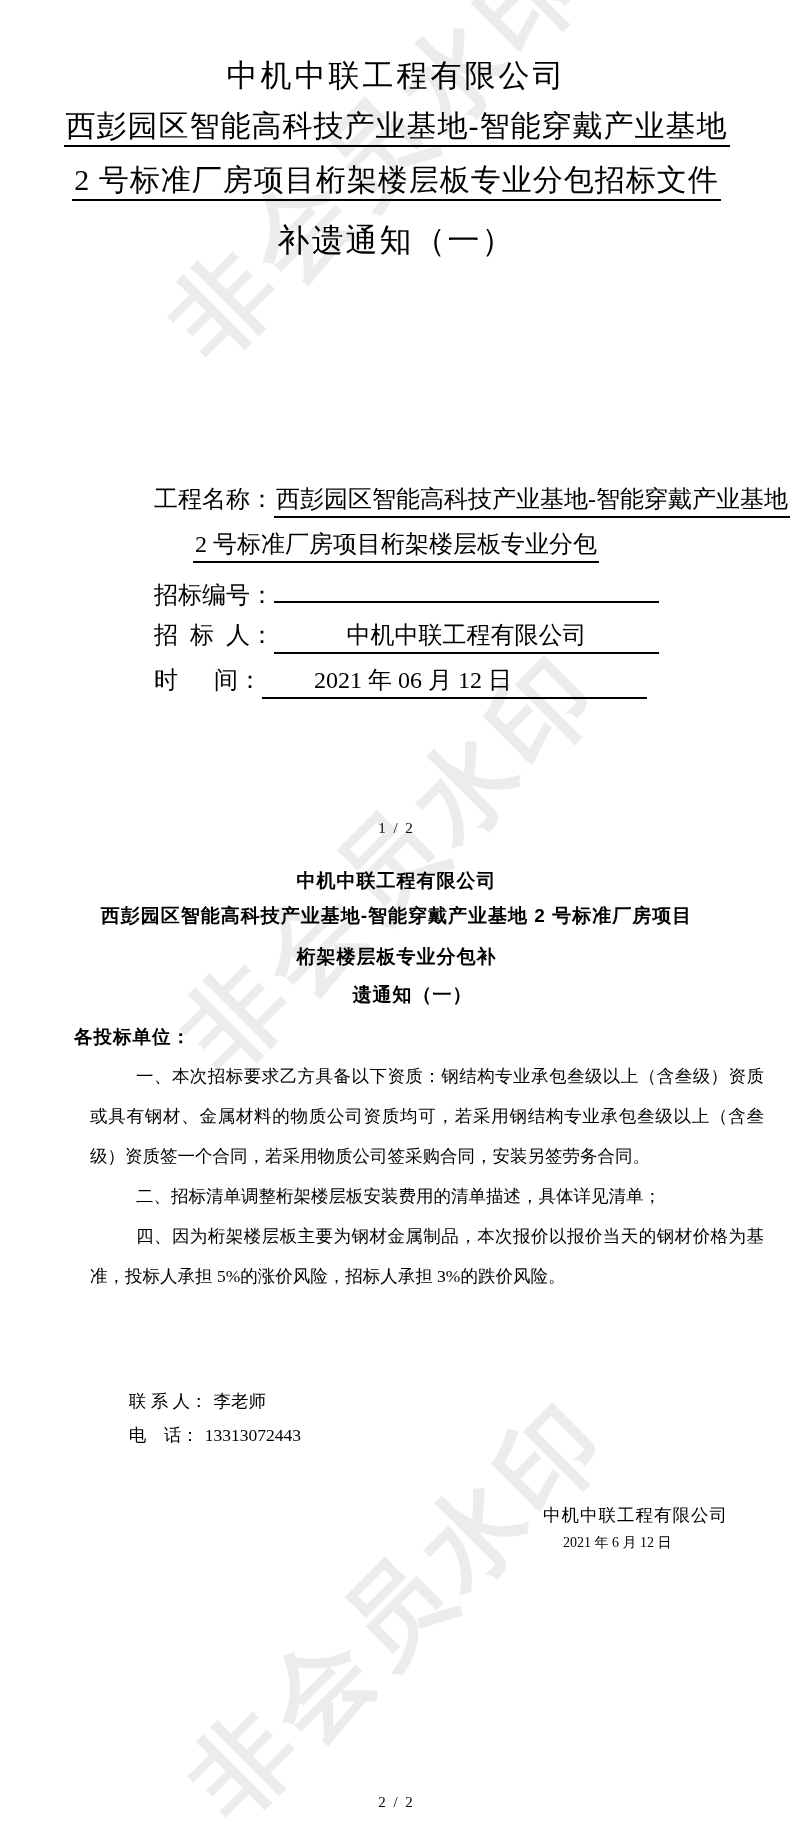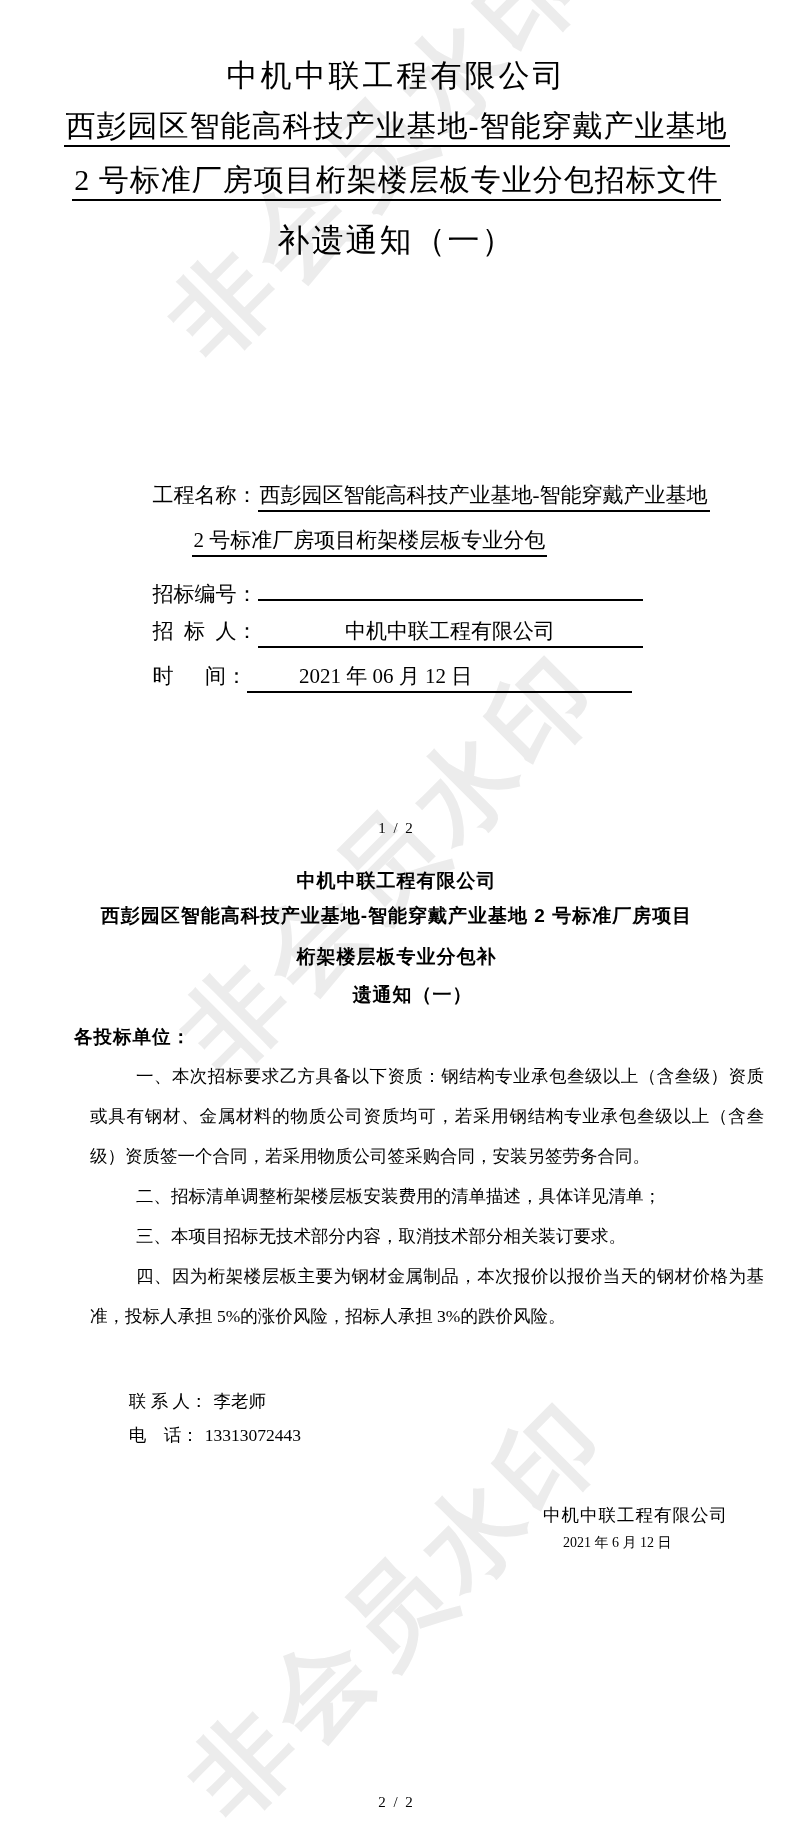--- a/index.html
+++ b/index.html
@@ -26,21 +26,21 @@
   .center { left:0; width:793px; text-align:center; }
 
   
   #t1 { top:55px;  font-size:31px; letter-spacing:3px; }
   #t2 { top:106px; font-size:30px; letter-spacing:1px; }
   #t3 { top:160px; font-size:30px; letter-spacing:1px; }
   #t4 { top:219px; font-size:32px; letter-spacing:2px; }
   .tu { border-bottom:2px solid #000; padding:0 2px 3px 2px; }
 
   
-  .form-row { position:absolute; z-index:1; left:142px; font-size:21px; white-space:pre; }
+  .form-row { position:absolute; z-index:1; left:142px; font-size:24px; white-space:pre; }
   #fr1 { top:456px; }
   #fr2 { top:501px; left:181px; }
   #fr3 { top:547px; }
   #fr4 { top:592px; }
   #fr5 { top:637px; }
   .flabel { white-space:pre; }
   .fu { display:inline-block; border-bottom:2px solid #000; padding:0 2px 1px 2px; box-sizing:border-box; }
   .fu.blank  { width:385px; height:29px; }
   .fu.fixed  { width:385px; text-align:center; }
   .fu.padded { width:385px; text-align:left; padding-left:52px; }
@@ -103,21 +103,20 @@
 <div class="abs center h2line" id="h21">中机中联工程有限公司</div>
 <div class="abs center h2line" id="h22">西彭园区智能高科技产业基地-智能穿戴产业基地 2 号标准厂房项目</div>
 <div class="abs center h2line" id="h23">桁架楼层板专业分包补</div>
 <div class="abs center h2line" id="h24">遗通知（一）</div>
 
 <div class="abs" id="salutation">各投标单位：</div>
 
 <div class="abs" id="paras">
   <p>一、本次招标要求乙方具备以下资质：钢结构专业承包叁级以上（含叁级）资质或具有钢材、金属材料的物质公司资质均可，若采用钢结构专业承包叁级以上（含叁级）资质签一个合同，若采用物质公司签采购合同，安装另签劳务合同。</p>
   <p>二、招标清单调整桁架楼层板安装费用的清单描述，具体详见清单；</p>
-  <p>三、本项目招标无技术部分内容，取消技术部分相关装订要求。</p>
   <p>四、因为桁架楼层板主要为钢材金属制品，本次报价以报价当天的钢材价格为基准，投标人承担 5%的涨价风险，招标人承担 3%的跌价风险。</p>
 </div>
 
 <div class="contact-row" id="contact">
   <span>联 系 人：</span><span class="contact-val">李老师</span>
 </div>
 <div class="contact-row" id="phone">
   <span>电    话：</span><span class="contact-val">13313072443</span>
 </div>
 

